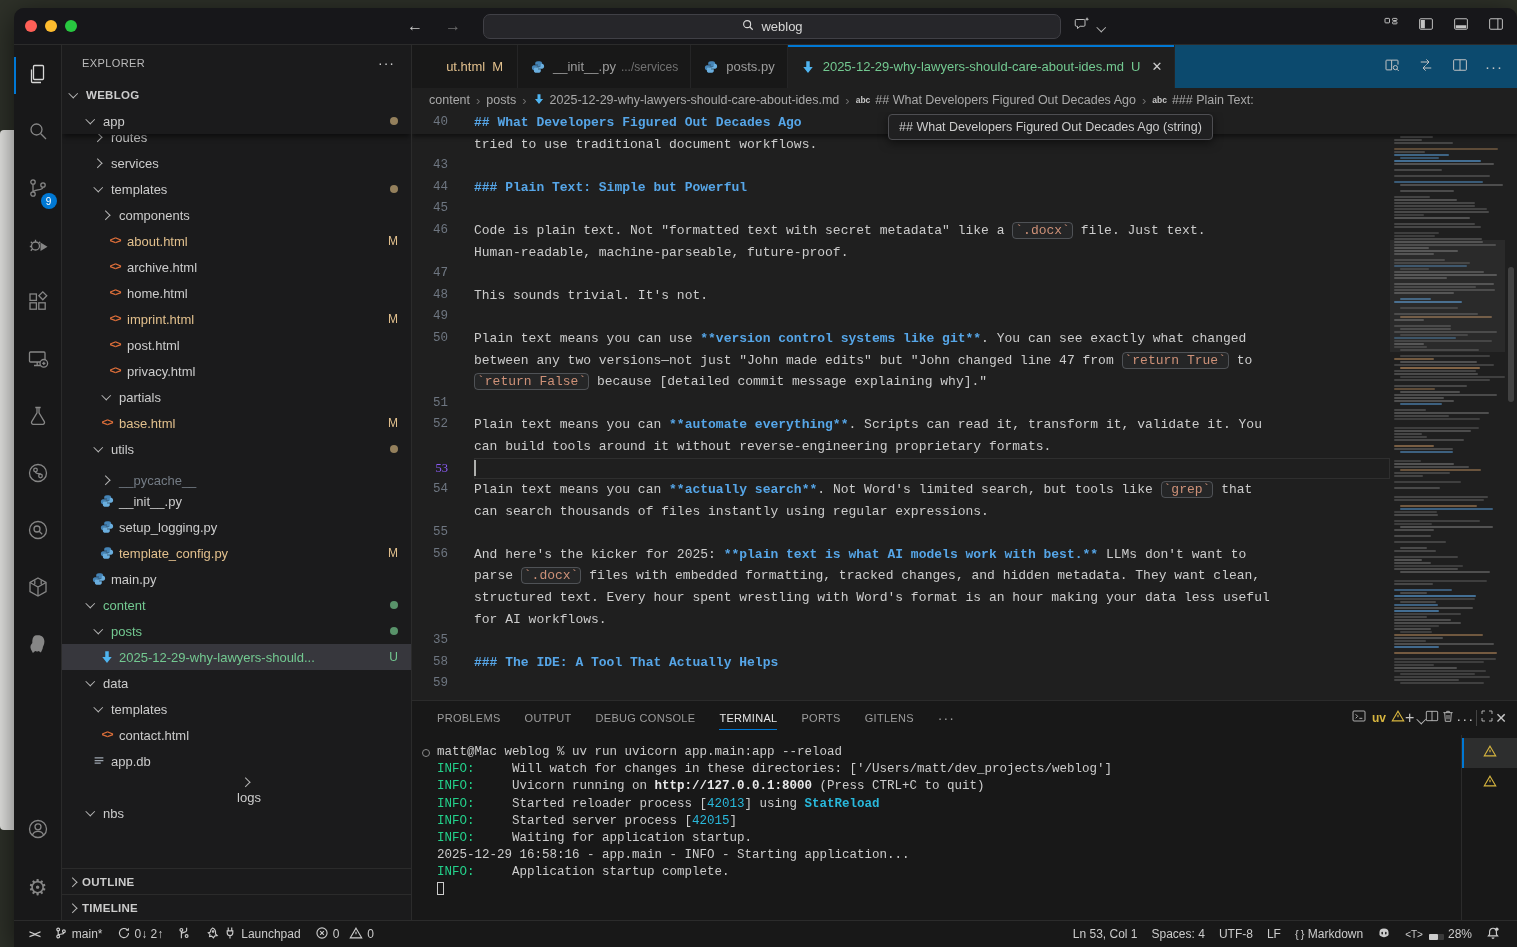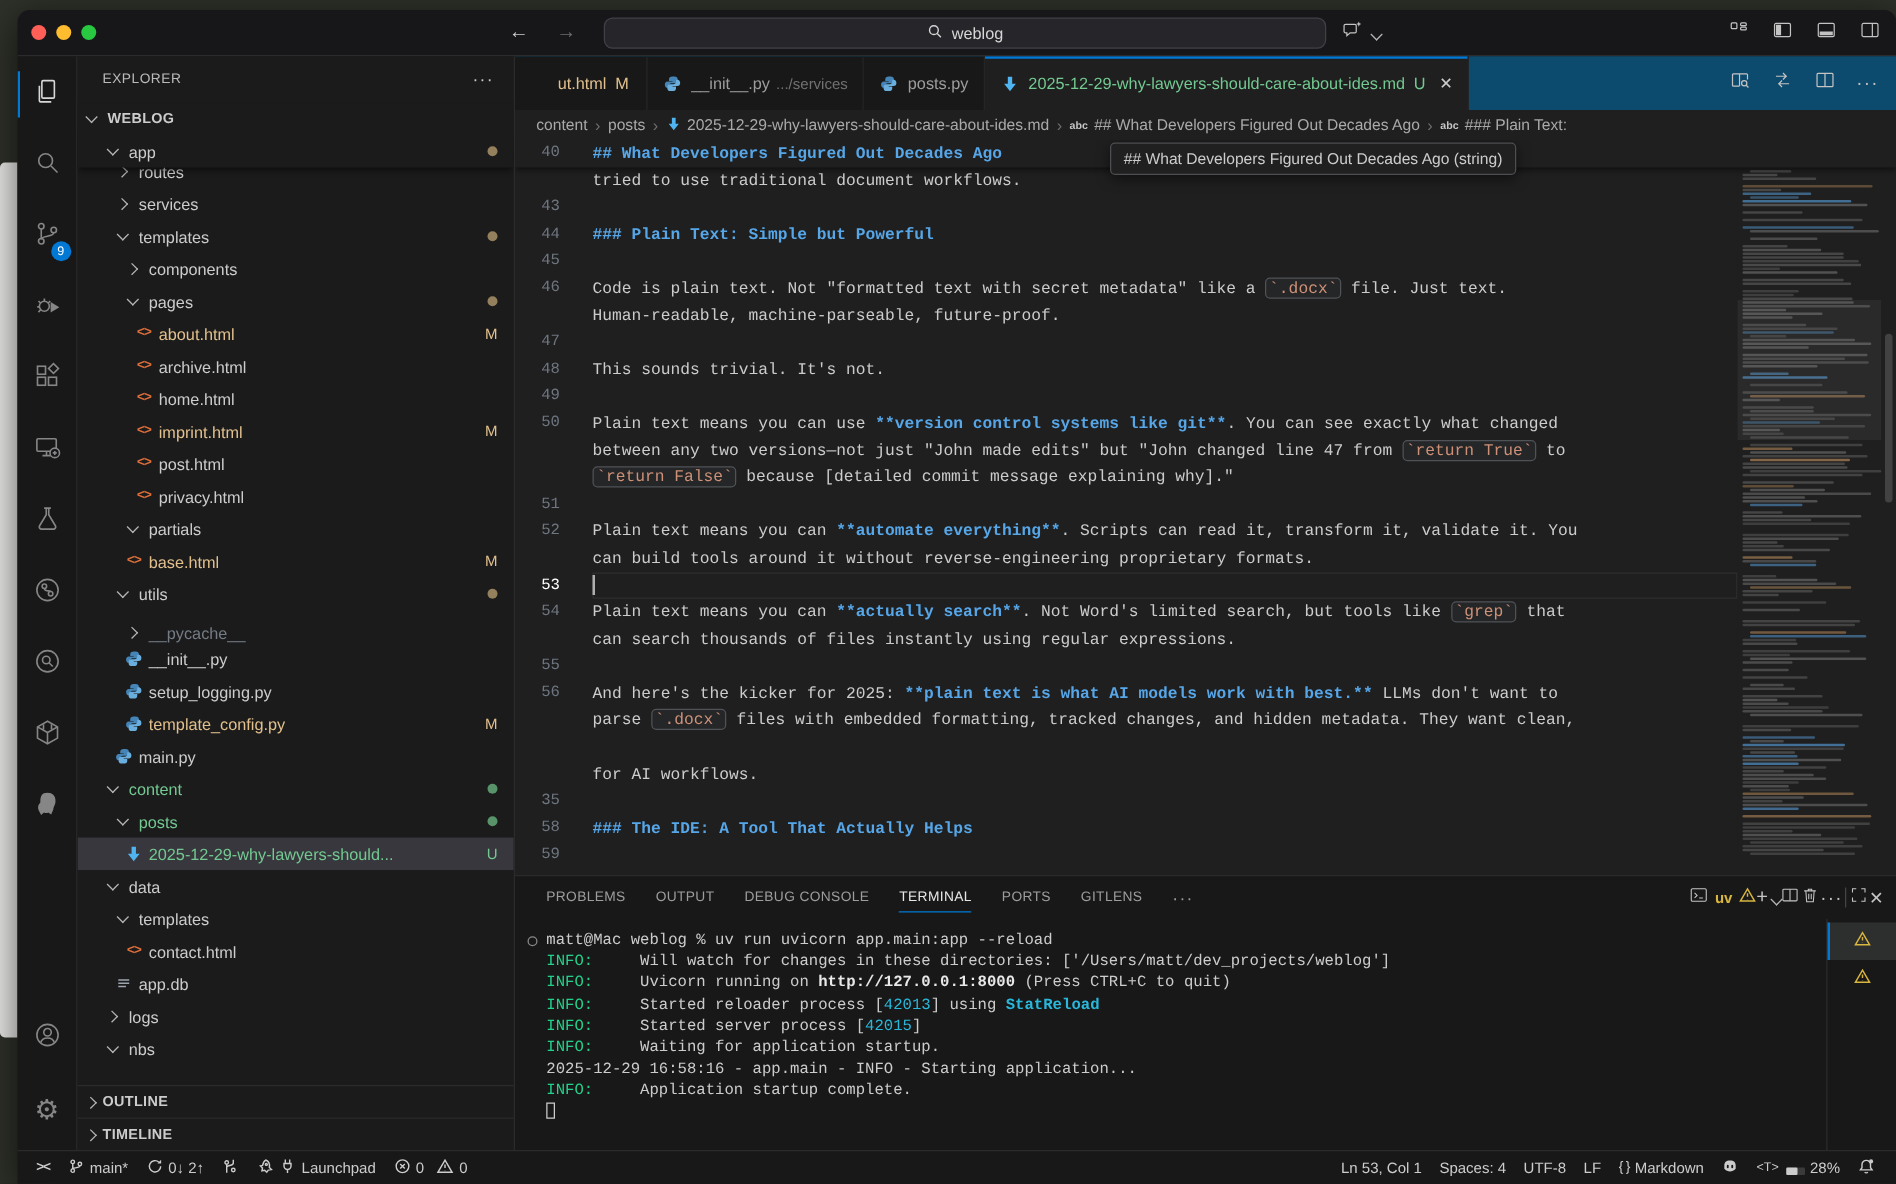--- a/index.html
+++ b/index.html
@@ -71,21 +71,21 @@
   .tab-actions .more { font-size:15px; letter-spacing:1px; }
 
   .breadcrumb { height:24px; background:#1f1f1f; display:flex; align-items:center; padding-left:17px; gap:5px; color:#a9a9a9; font-size:12.5px; white-space:nowrap; overflow:hidden; flex:none; }
   .breadcrumb .sep { color:#6e6e6e; font-size:13px; margin:0 1px; }
   .breadcrumb .abc { font-size:8.5px; font-weight:bold; color:#c5c5c5; letter-spacing:0; }
   .breadcrumb .mdico svg { width:12px; height:12px; }
 
   .editor-wrap { flex:1; position:relative; overflow:hidden; background:#1f1f1f; min-height:0; }
   .erow { display:flex; height:21.6px; line-height:21.6px; }
   .erow .lnum { width:62px; flex:none; text-align:right; padding-right:26px; color:#6e7681; font-family:"Liberation Mono",monospace; font-size:12.5px; }
-  .erow .lnum.cur { color:#ffffff; }
+  .erow .lnum.cur { color:#8b5cf6;font-family:Liberation Serif, serif; }
   .erow pre { flex:1; margin-right:127px; font-family:"Liberation Mono",monospace; font-size:13px; color:#cccccc; white-space:pre; position:relative; }
   .erow pre.curline { outline:1px solid #2f2f2f; outline-offset:-1px; }
   .cursor-bar { position:absolute; left:0; top:2.5px; width:1.5px; height:16px; background:#aeafad; }
   .seg-h { color:#56a6e8; font-weight:bold; }
   .seg-b { color:#56a6e8; font-weight:bold; }
   .seg-c { color:#ce9178; background:rgba(121,129,138,.08); border:1px solid rgba(150,156,162,.38); border-radius:4px; padding:0 2px; }
   .sticky-row { position:relative; z-index:5; background:#1f1f1f; box-shadow:0 3px 4px rgba(0,0,0,.45); }
   .tooltip { position:absolute; z-index:10; left:476px; top:2px; background:#202021; border:1px solid #4e4e52; border-radius:4px; box-shadow:0 3px 10px rgba(0,0,0,.5); color:#cccccc; font-size:12.5px; padding:5px 10px; white-space:nowrap; }
   .minimap { position:absolute; top:0; right:12px; width:115px; height:100%; background:#1f1f1f; padding:3px 4px; z-index:4; }
   .mm-line { height:2px; margin-bottom:1px; border-radius:1px; }
@@ -301,27 +301,20 @@
             <span class="chev down"></span>
             <span class="tlabel">templates</span>
             <span class="right-slot">
               <span class="dot mod"></span>
             </span>
           </div>
           <div class="tree-row" style="padding-left: 37px;">
             <span class="chev right"></span>
             <span class="tlabel">components</span>
           </div>
-          <div class="tree-row" style="padding-left: 37px;">
-            <span class="chev down"></span>
-            <span class="tlabel">pages</span>
-            <span class="right-slot">
-              <span class="dot mod"></span>
-            </span>
-          </div>
           <div class="tree-row" style="padding-left: 45px;">
             <span class="ficon html">&lt;&gt;</span>
             <span class="tlabel c-mod">about.html</span>
             <span class="right-slot c-mod">M</span>
           </div>
           <div class="tree-row" style="padding-left: 45px;">
             <span class="ficon html">&lt;&gt;</span>
             <span class="tlabel">archive.html</span>
           </div>
           <div class="tree-row" style="padding-left: 45px;">
@@ -434,21 +427,21 @@
             <span class="tlabel">contact.html</span>
           </div>
           <div class="tree-row" style="padding-left: 29px;">
             <span class="ficon">
               <svg viewBox="0 0 16 16" style="stroke:#9da5ae">
                 <path d="M3 4.5h10M3 7.5h10M3 10.5h7"></path>
               </svg>
             </span>
             <span class="tlabel">app.db</span>
           </div>
-          <div class="tree-row" style="padding-left: 21px;">
+          <div class="tree-row" style="padding-left: 21px; flex-direction: column;">
             <span class="chev right"></span>
             <span class="tlabel">logs</span>
           </div>
           <div class="tree-row" style="padding-left: 21px;">
             <span class="chev down"></span>
             <span class="tlabel">nbs</span>
           </div>
         </div>
       <div class="sb-section">
         <span class="chev right"></span>
@@ -616,20 +609,21 @@
             <div class="erow">
               <span class="lnum">56</span>
               <pre><span>And here's the kicker for 2025: </span><span class="seg-b">**plain text is what AI models work with best.**</span><span> LLMs don't want to</span></pre>
             </div>
             <div class="erow">
               <span class="lnum"></span>
               <pre><span>parse </span><span class="seg-c">`.docx`</span><span> files with embedded formatting, tracked changes, and hidden metadata. They want clean,</span></pre>
             </div>
             <div class="erow">
               <span class="lnum"></span>
+              <pre><span>structured text. Every hour spent wrestling with Word's format is an hour making your data less useful</span></pre>
             </div>
             <div class="erow">
               <span class="lnum"></span>
               <pre><span>for AI workflows.</span></pre>
             </div>
             <div class="erow">
               <span class="lnum">35</span>
               <pre></pre>
             </div>
             <div class="erow">

